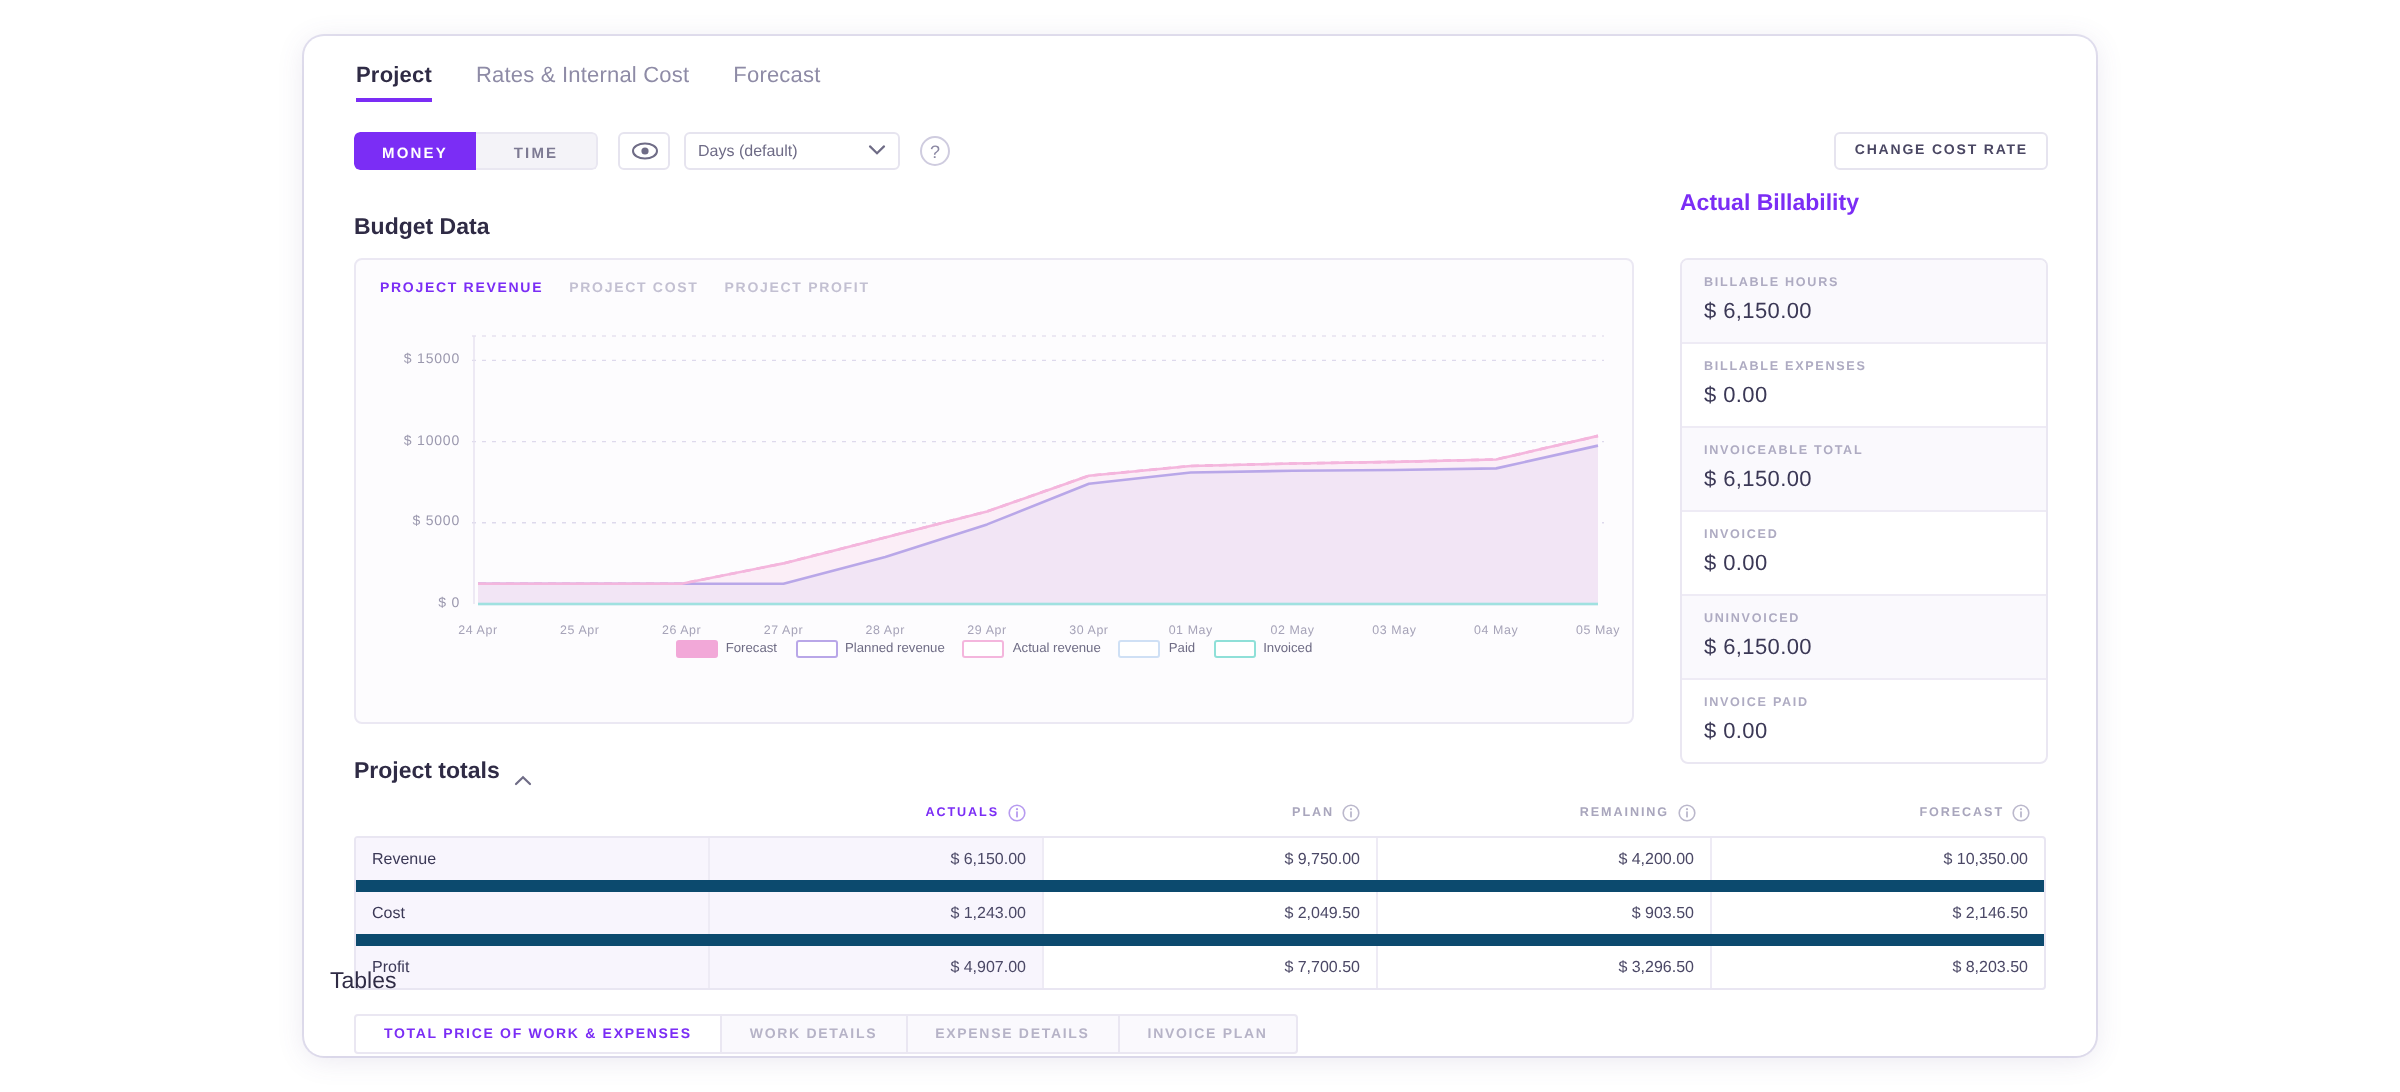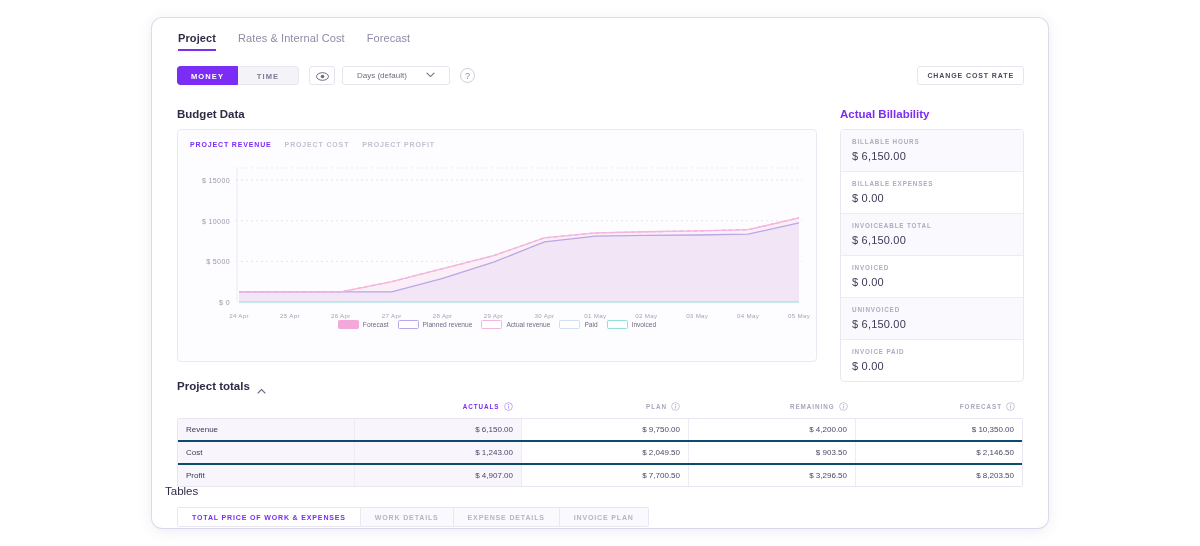--- a/index.html
+++ b/index.html
@@ -44,39 +44,39 @@
 
   .eyebtn {
     width: 26px; height: 19px; margin-left: 10px;
     border: 1px solid #e6e4ef; border-radius: 3px; background: #fff;
     display: flex; align-items: center; justify-content: center; cursor: pointer;
   }
   .selectbox {
     margin-left: 7px; width: 108px; height: 19px;
     border: 1px solid #e6e4ef; border-radius: 3px; background: #fff;
     display: flex; align-items: center; justify-content: space-between;
-    padding: 0 14px; cursor: pointer;
+    padding: 0 6px; cursor: pointer;
   }
   .selectbox span { font-size: 8px; color: #6e6b86; }
   .helpbtn {
     margin-left: 10px; width: 15px; height: 15px; border-radius: 50%;
     border: 1px solid #cfccdf; color: #8b88a3; font-size: 9px;
     display: flex; align-items: center; justify-content: center; cursor: pointer;
   }
   .costratebtn {
     position: absolute; right: 24px; top: 48px;
     height: 19px; padding: 0 9px;
     border: 1px solid #e6e4ef; border-radius: 3px; background: #fff;
     font-size: 7px; font-weight: bold; letter-spacing: .9px; color: #4a4763;
     display: flex; align-items: center; cursor: pointer; white-space: nowrap;
   }
 
   
   .h-budget { position: absolute; left: 25px; top: 90px; font-size: 11.5px; font-weight: bold; color: #2f2b45; }
-  .h-billability { position: absolute; left: 688px; top: 90px; font-size: 11.5px; font-weight: bold; color: #7b2df5; }
+  .h-billability { position: absolute; left: 688px; top: 78px; font-size: 11.5px; font-weight: bold; color: #7b2df5; }
 
   
   .chartpanel {
     position: absolute; left: 25px; top: 111px; width: 640px; height: 233px;
     background: #fdfcfe; border: 1px solid #ebe8f3; border-radius: 4px;
   }
   .chart-tabs { position: absolute; left: 12px; top: 11px; display: flex; gap: 13px; }
   .ctab { font-size: 7px; font-weight: bold; letter-spacing: .85px; color: #c3c0d2; cursor: pointer; white-space: nowrap; }
   .ctab.active { color: #7b2df5; }
 
@@ -110,21 +110,21 @@
   .totals { position: absolute; left: 25px; top: 380px; width: 846px; }
   .trow { display: flex; }
   .thead .tcell { padding: 4px 8px 7px; }
   .tcell { flex: 1; text-align: right; font-size: 8px; color: #4b4866; padding: 6px 8px; }
   .tcell.name { flex: 0 0 176px; text-align: left; }
   .thead .tcell { font-size: 6.3px; font-weight: bold; letter-spacing: .95px; color: #a9a6bd; }
   .thead .tcell.acc { color: #7b2df5; }
   .hdr-inner { display: inline-flex; align-items: center; gap: 4px; }
   .ic-info { width: 9px; height: 9px; }
   .tbody { border: 1px solid #e9e6f2; border-radius: 2px; overflow: hidden; }
-  .tbody .trow { border-bottom: 2px solid #0c4a6e; }
+  .tbody .trow { border-bottom: 6px solid #0c4a6e; }
   .tbody .trow:last-child { border-bottom: none; }
   .tbody .tcell { border-left: 1px solid #eeebf5; }
   .tbody .tcell.name { border-left: none; font-size: 8px; color: #3b3856; }
   .tint { background: #f8f5fd; }
   .tbody .tcell.name.tint { background: #f8f5fd; }
 
   
   .h-tables { position: absolute; left: 13px; top: 467px; font-size: 11.5px; font-weight: normal; color: #2f2b45; }
   .tabstrip { position: absolute; left: 25px; top: 489px; display: flex; }
   .btab {

